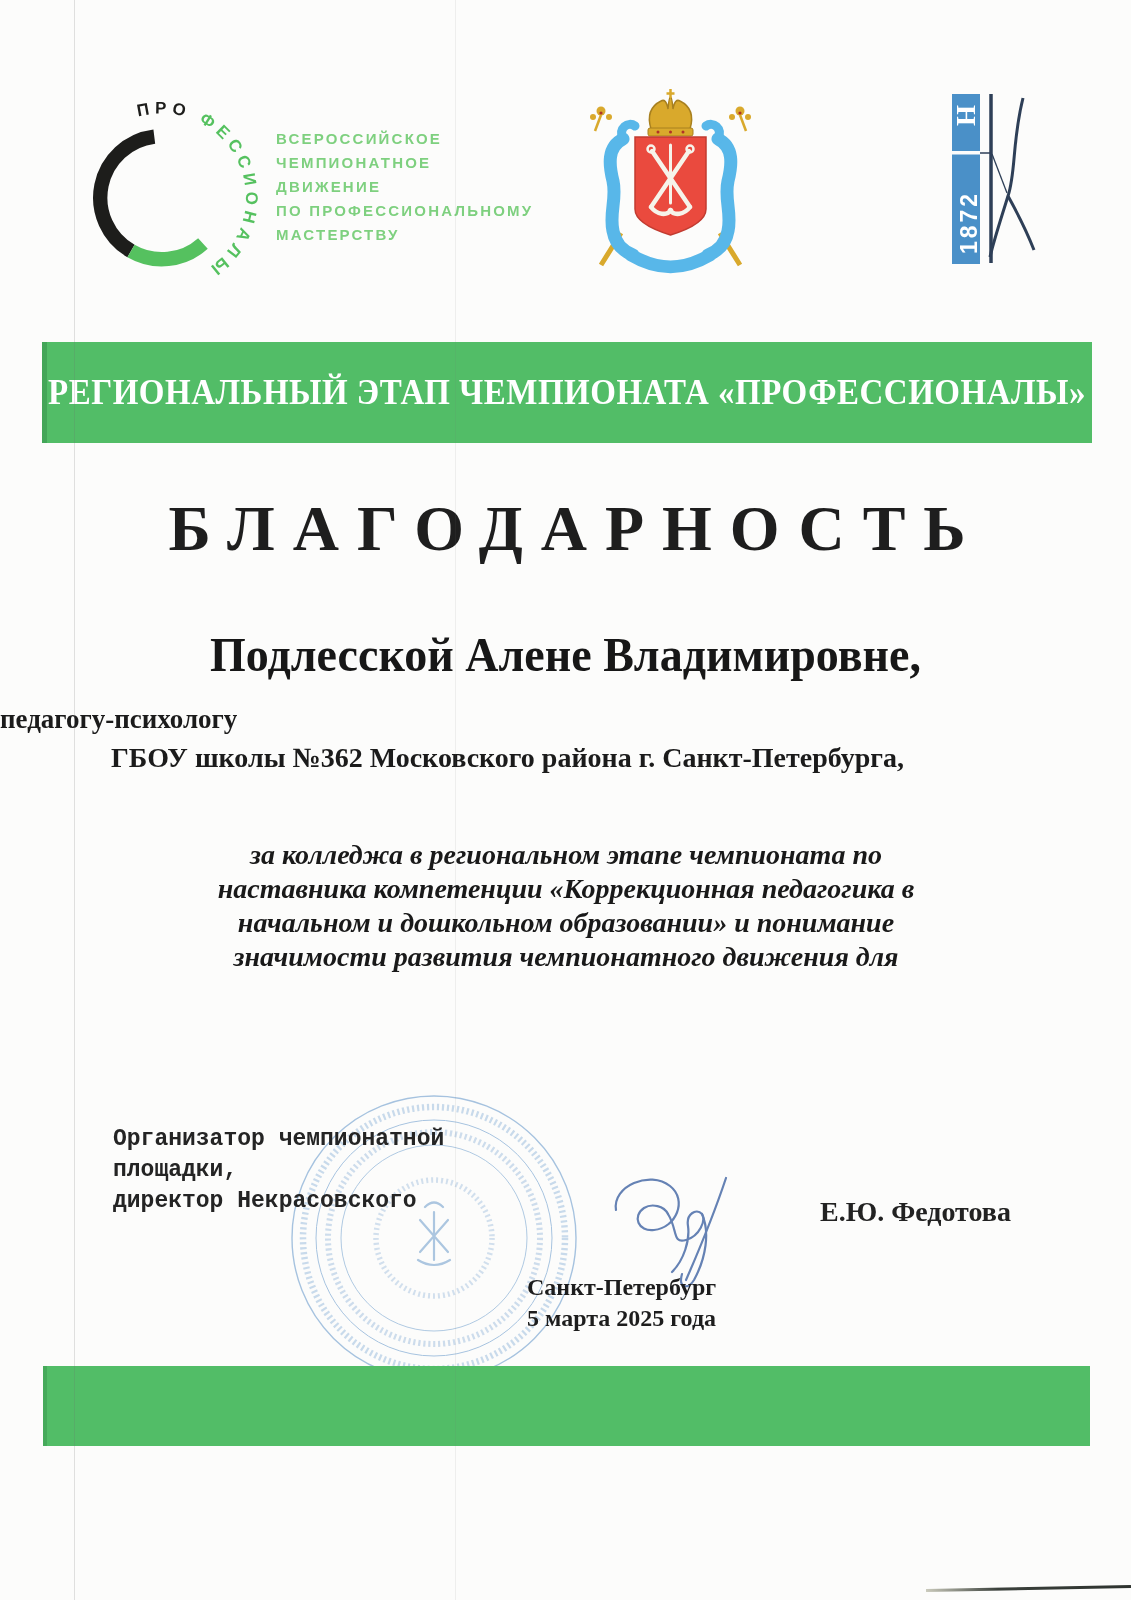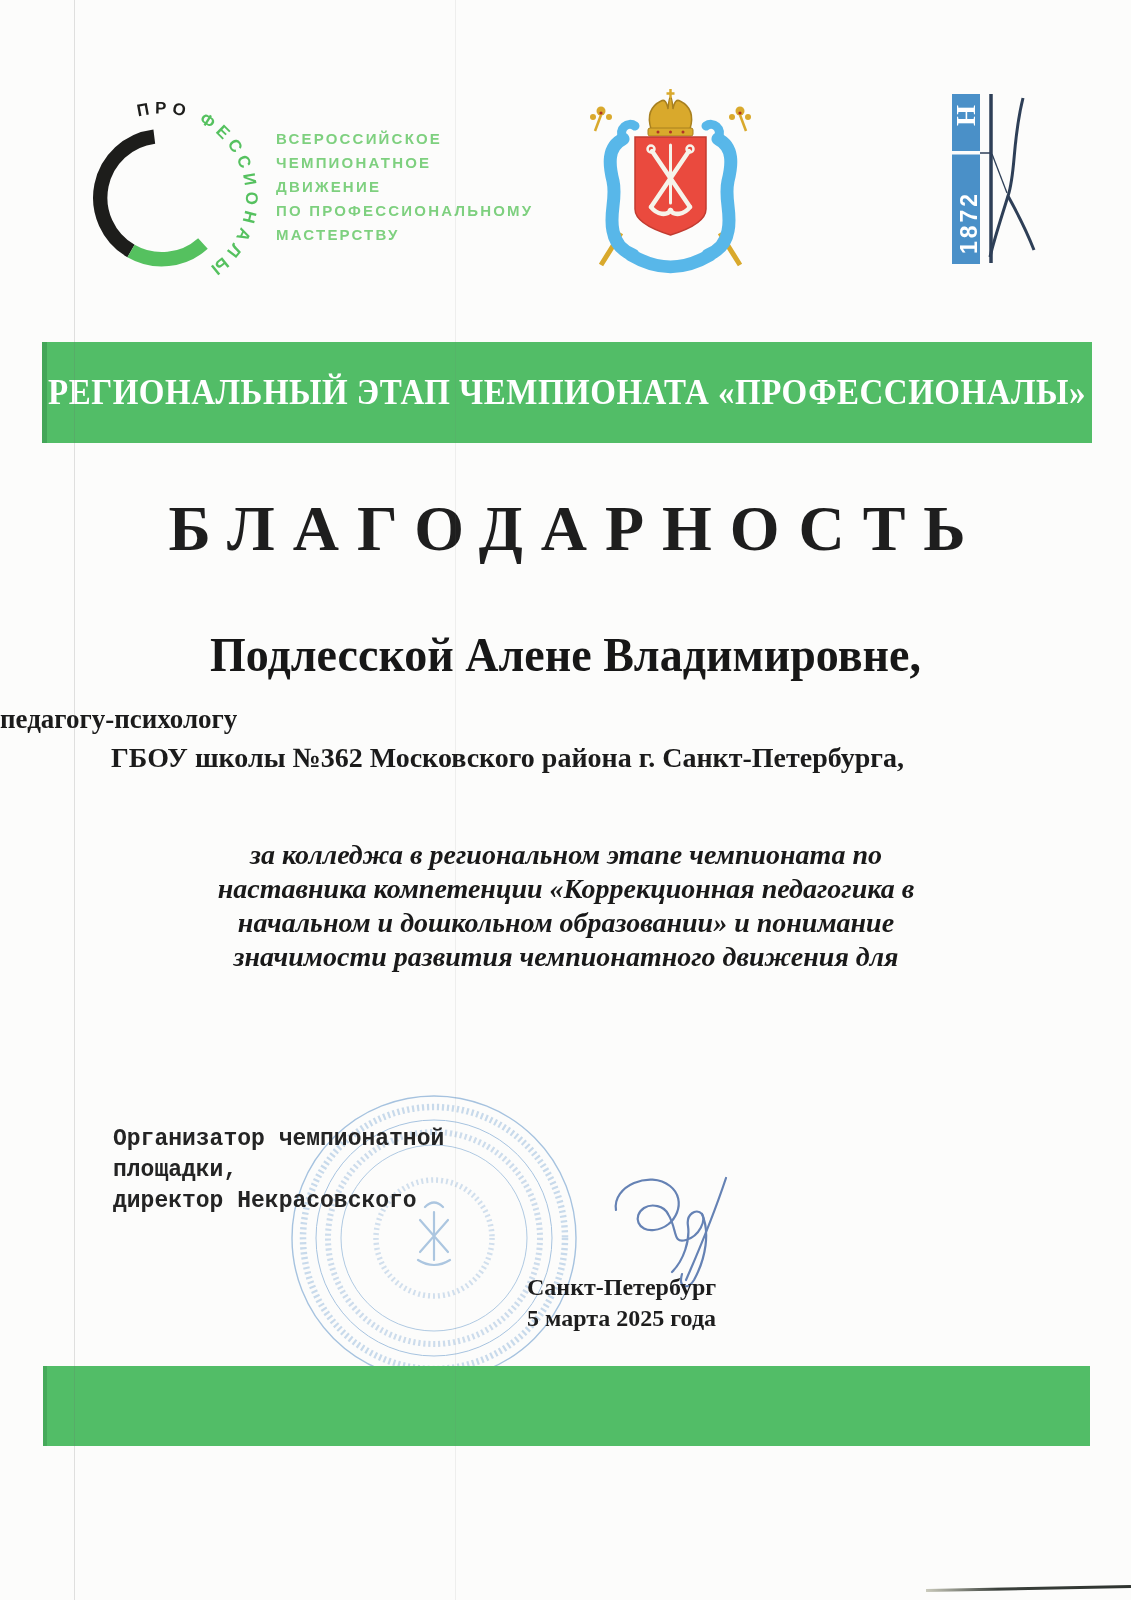--- a/index.html
+++ b/index.html
@@ -199,20 +199,21 @@
       <path d="M128,30 C118,60 102,100 88,132"></path>
     </g>
   </svg>
 
   <div class="abs organizer">
     <div>Организатор чемпионатной</div>
     <div>площадки,</div>
     <div>директор Некрасовского</div>
   </div>
 
+  <div class="abs signer">Е.Ю. Федотова</div>
 
   <div class="abs place-date">
     <div>Санкт-Петербург</div>
     <div>5 марта 2025 года</div>
   </div>
 
   <div class="abs footer-bar"></div>
 
   <div class="abs fold-line-1"></div>
   <div class="abs fold-line-2"></div>

